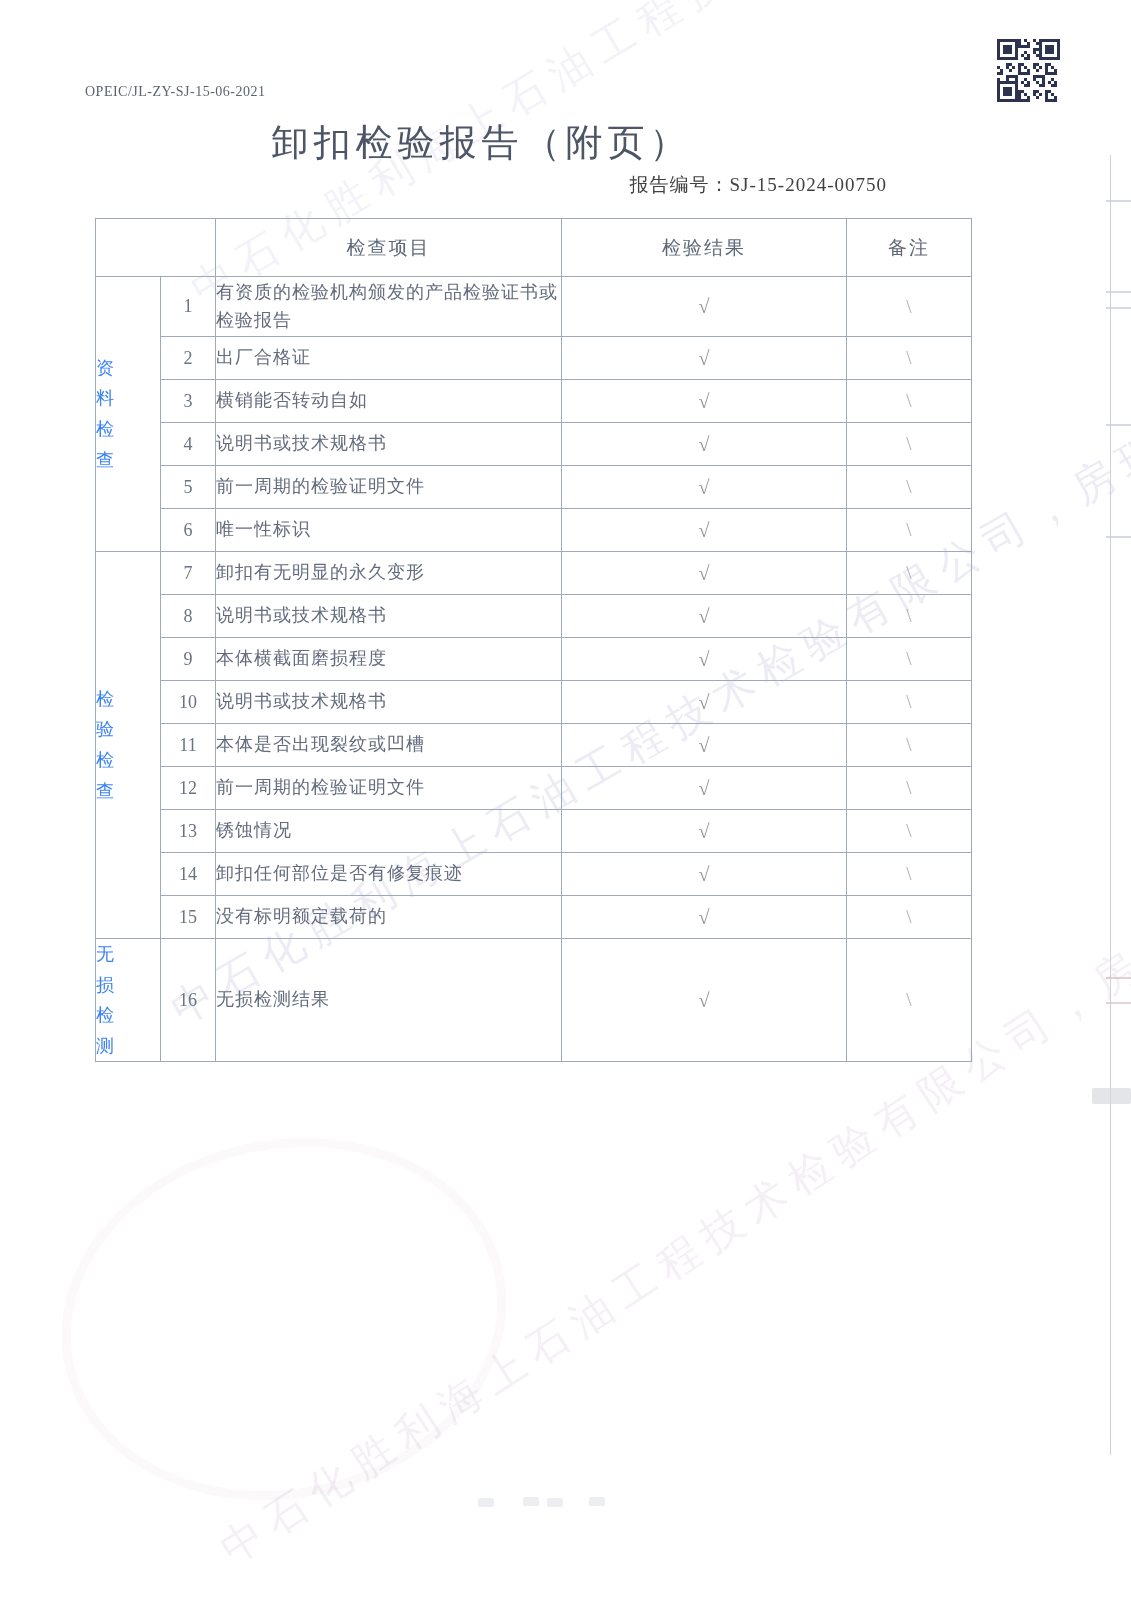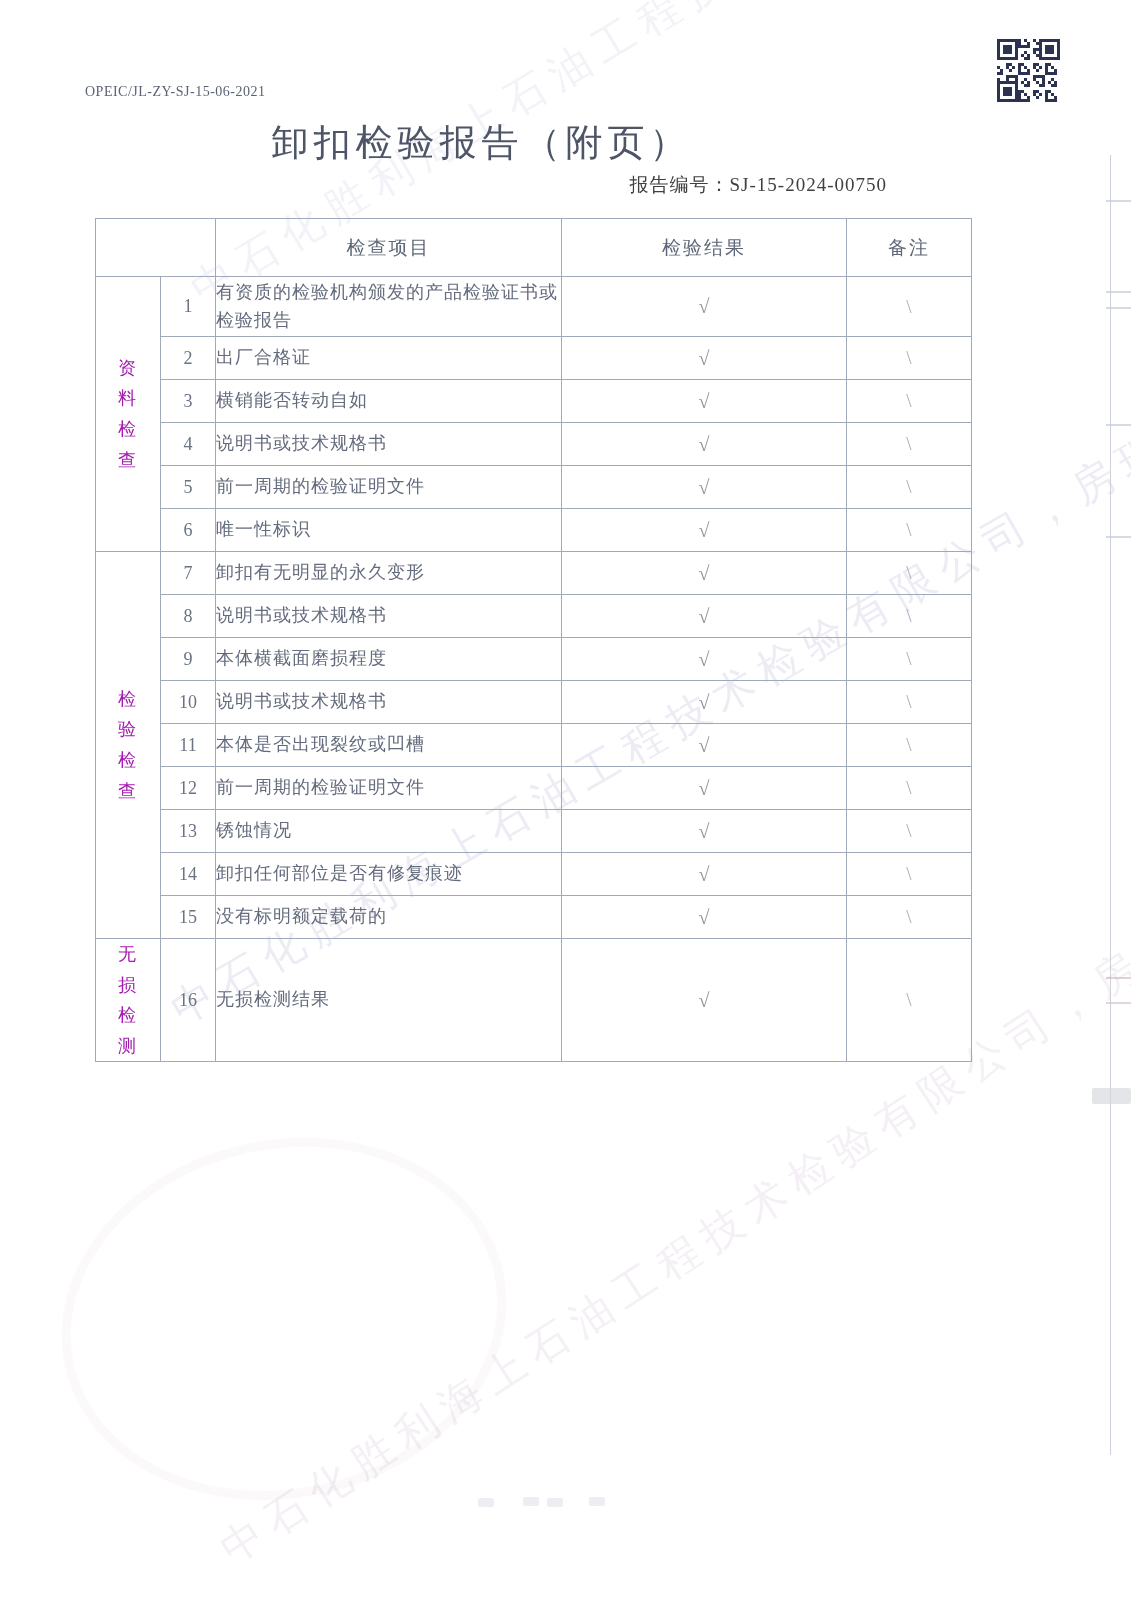--- a/index.html
+++ b/index.html
@@ -52,21 +52,21 @@
     font-weight:normal;vertical-align:middle;
     padding:0;
   }
   table.report{border:1px solid #8d98a9;}
   thead tr{height:58px;}
   tbody tr{height:43px;}
   tbody tr.tall{height:60px;}
   tbody tr.xtall{height:98px;}
   th.h-item,th.h-result,th.h-remark{font-size:19px;letter-spacing:2px;color:#5f6878;text-align:center;}
   td.cat{
-    text-align:center;letter-spacing:2px;line-height:1.7;color:#a21caf;
+    letter-spacing:2px;line-height:1.7;color:#3b82f6;
     padding:0 10px;word-break:break-all;
   }
   td.cat span{display:inline-block;width:2.2em;}
   td.no{text-align:center;color:#6b7383;}
   td.item{text-align:left;padding:4px 10px 4px 12px;line-height:1.55;letter-spacing:1px;}
   td.result{text-align:center;font-size:20px;color:#8a909c;}
   td.remark{text-align:center;font-size:19px;color:#a7aeb9;}
 </style>
 </head>
 <body>

